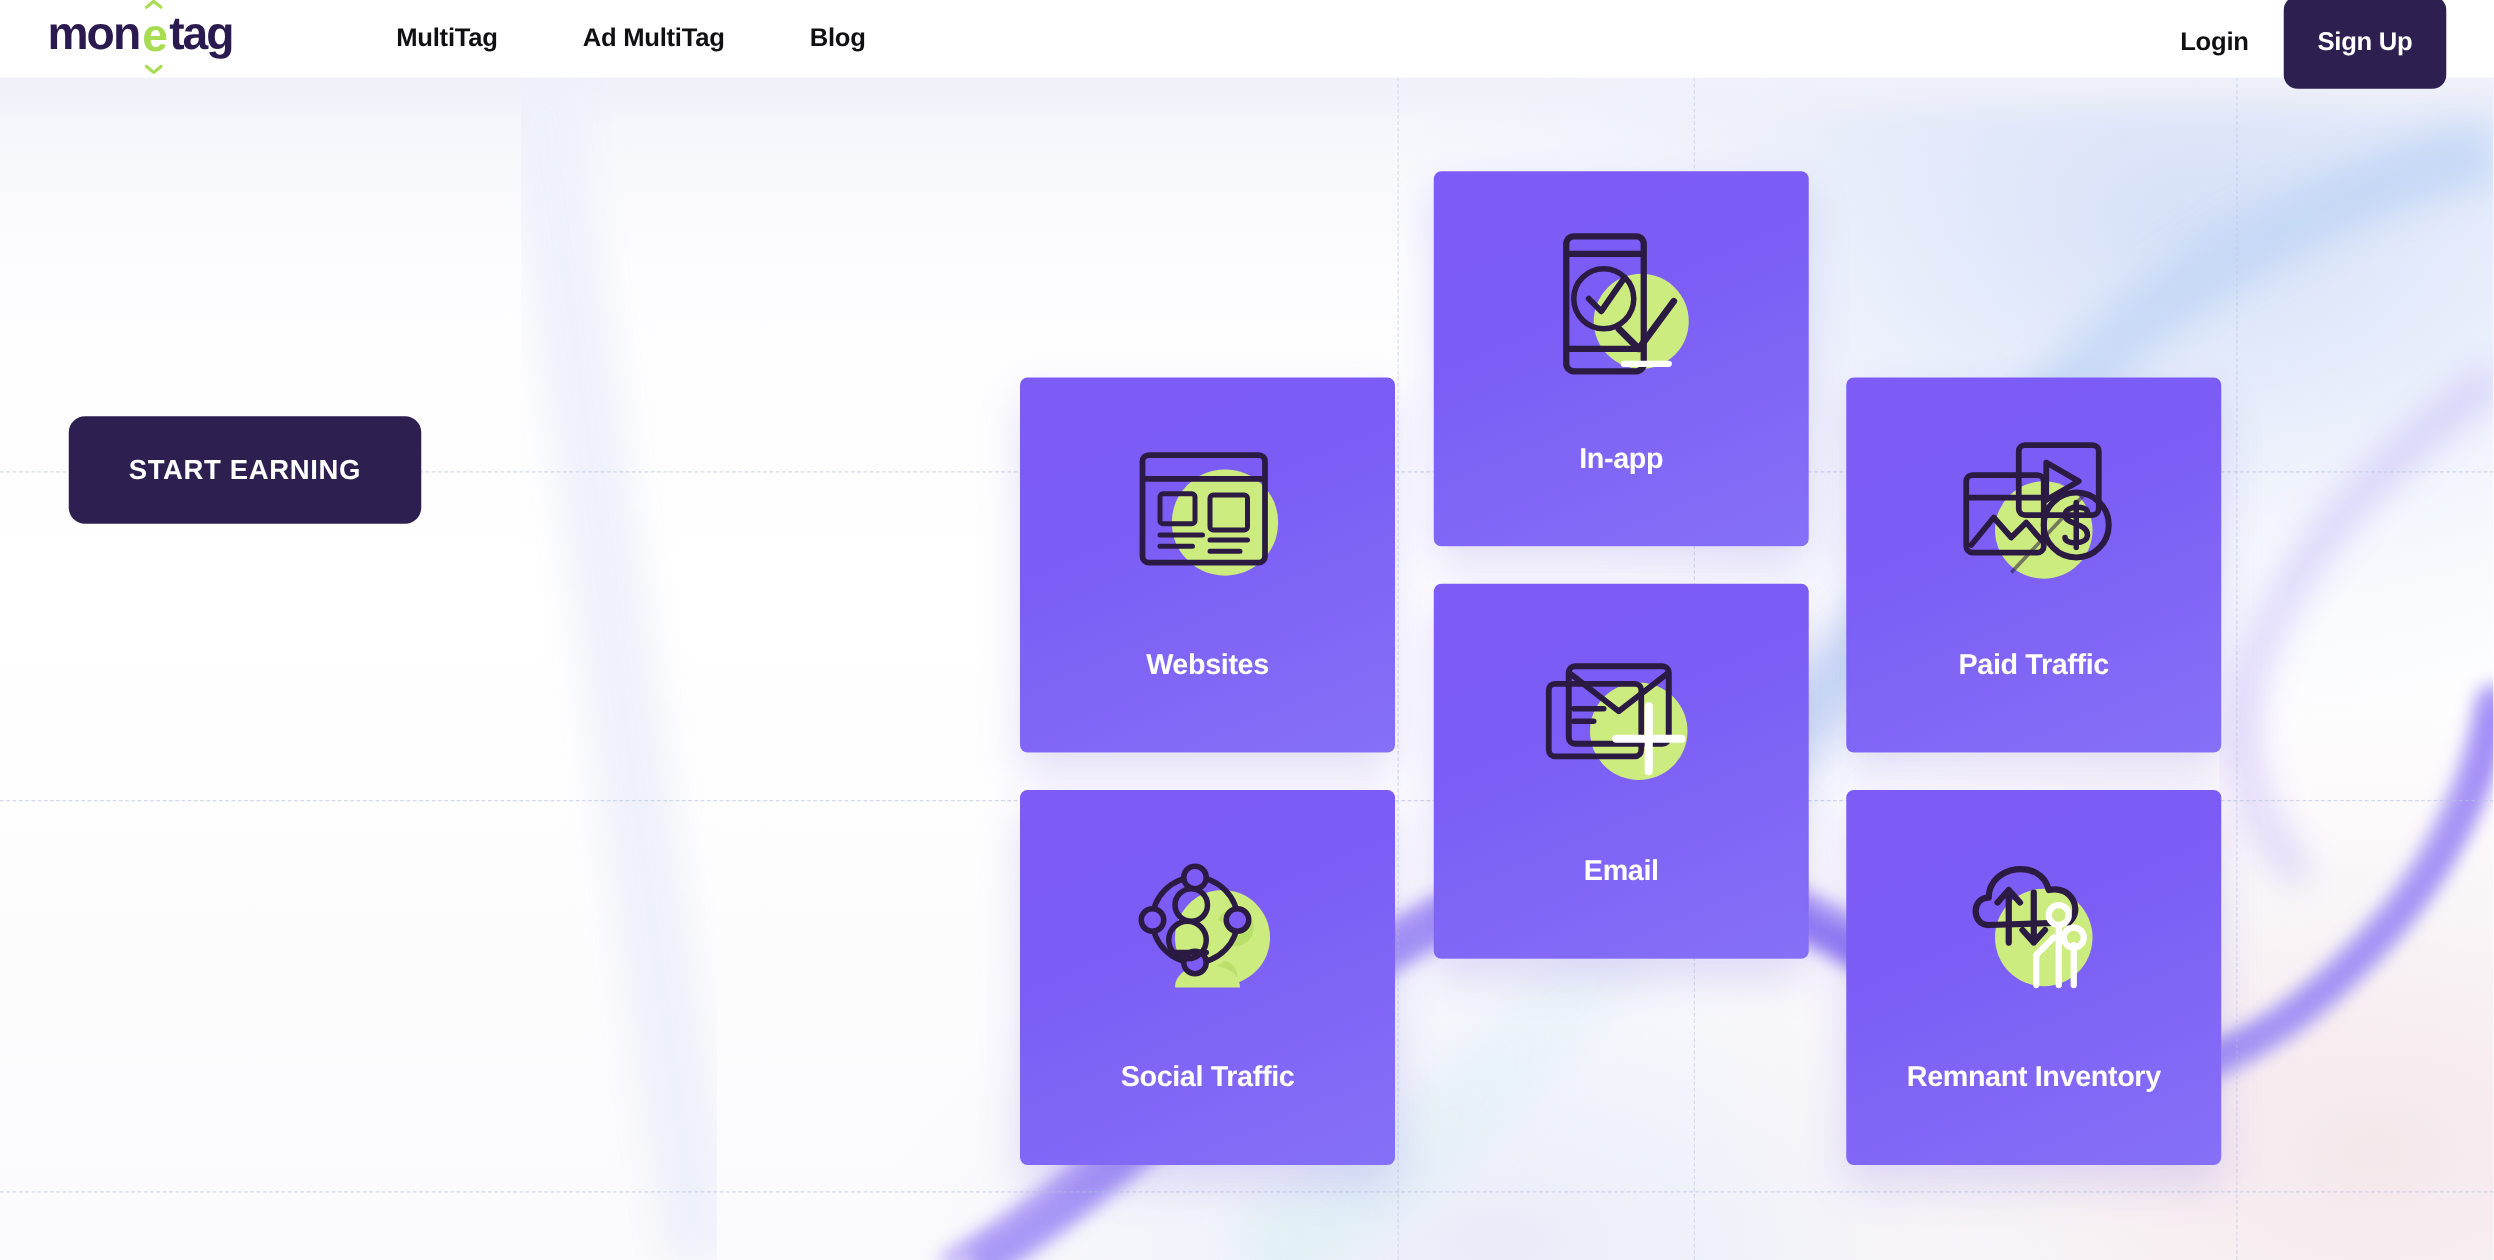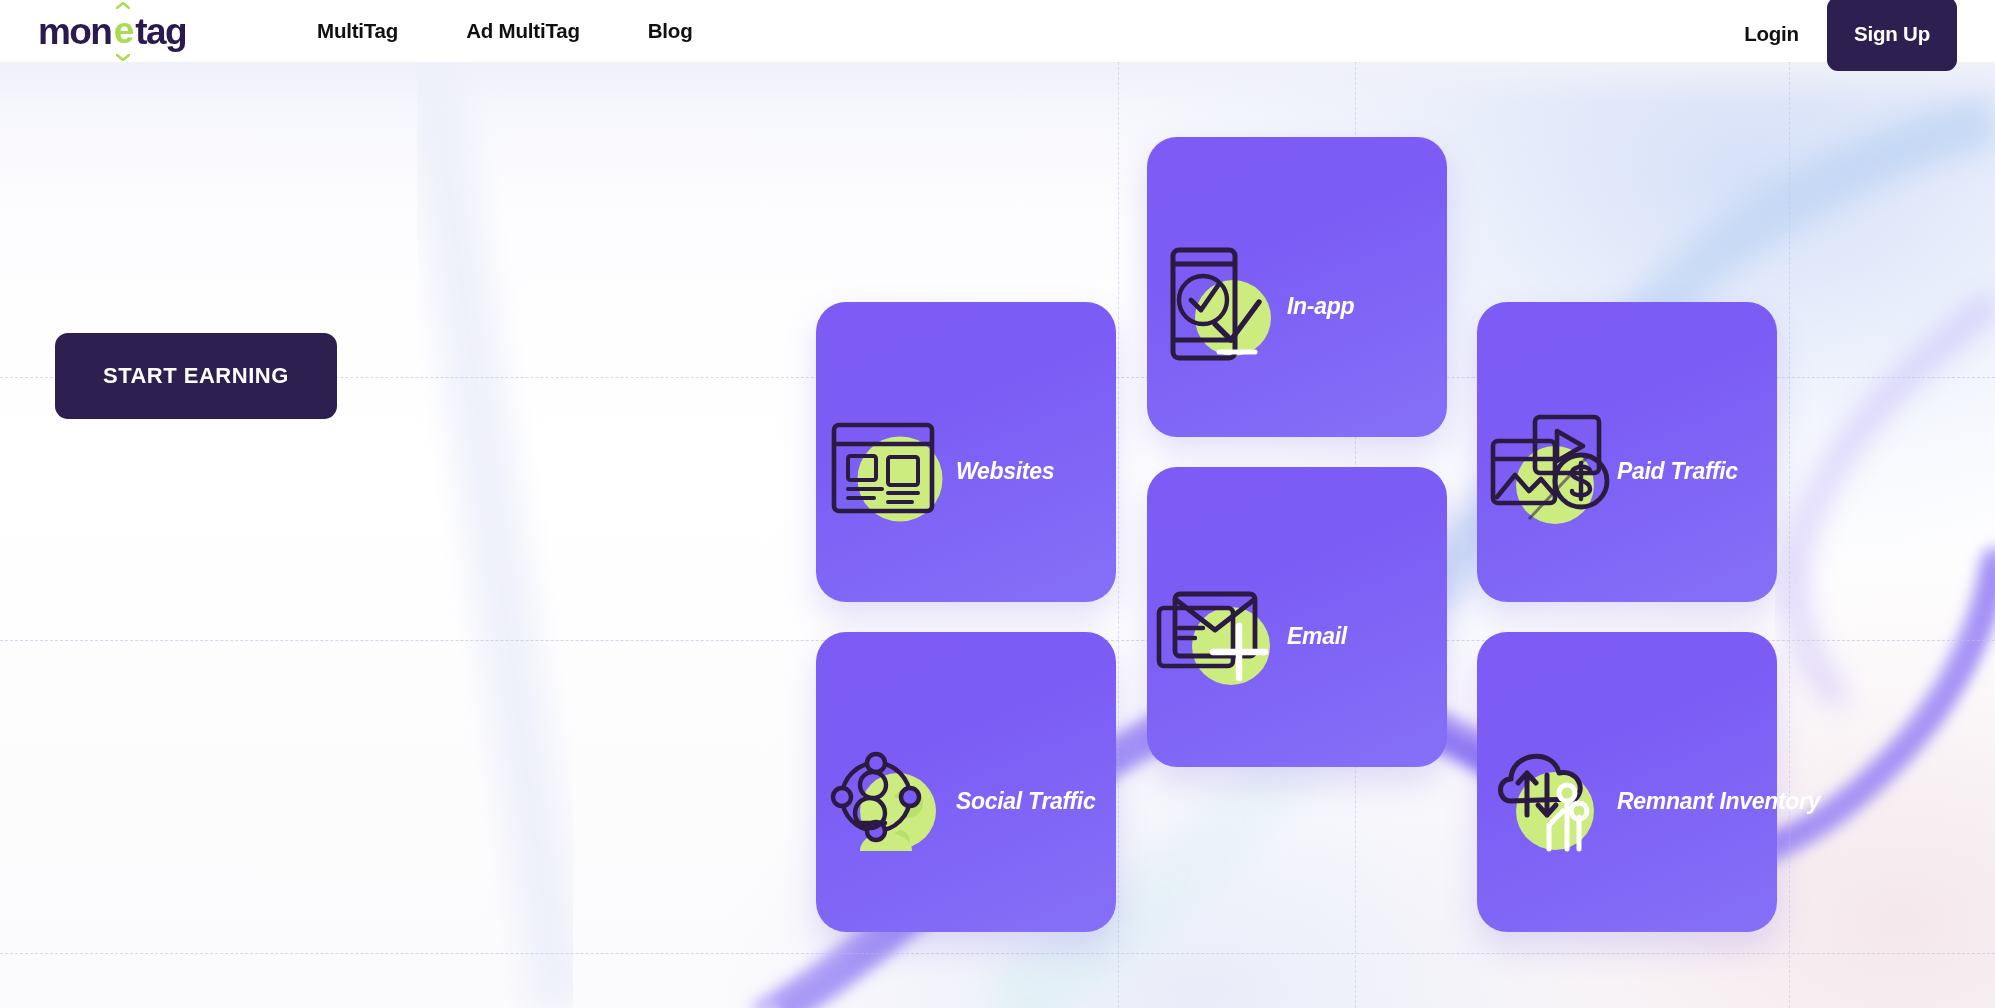--- a/index.html
+++ b/index.html
@@ -30,21 +30,21 @@
     display: flex;
     align-items: center;
     z-index: 60;
   }
 
   #logo {
     position: absolute;
     left: 38px;
     top: 8px;
     display: flex;
-    align-items: center;
+    align-items: flex-start;
     height: 46px;
   }
   .logo-text {
     font-family: "Liberation Sans", sans-serif;
     font-size: 37px;
     font-weight: 700;
     letter-spacing: -1.6px;
     color: #2b1a4f;
     line-height: 1;
   }
@@ -222,28 +222,27 @@
     display: inline-block;
     margin-left: 17px;
   }
 
   
   #cards { position: absolute; top: 0; left: 0; z-index: 40; }
   .card {
     position: absolute;
     width: 300px;
     height: 300px;
-    border-radius: 30px;
+    border-radius: 6px;
     background: linear-gradient(157deg, #7d5cf6 0%, #7b5cf5 35%, #8670f7 100%);
     box-shadow: 0 16px 34px rgba(106,75,224,0.18);
     display: flex;
-    flex-direction: row;
+    flex-direction: column;
     align-items: center;
     cursor: pointer;
-    font-style: italic;
   }
   .card-icon {
     margin-top: 38px;
     width: 140px;
     height: 140px;
     display: flex;
     align-items: center;
     justify-content: center;
   }
   .card-label {

